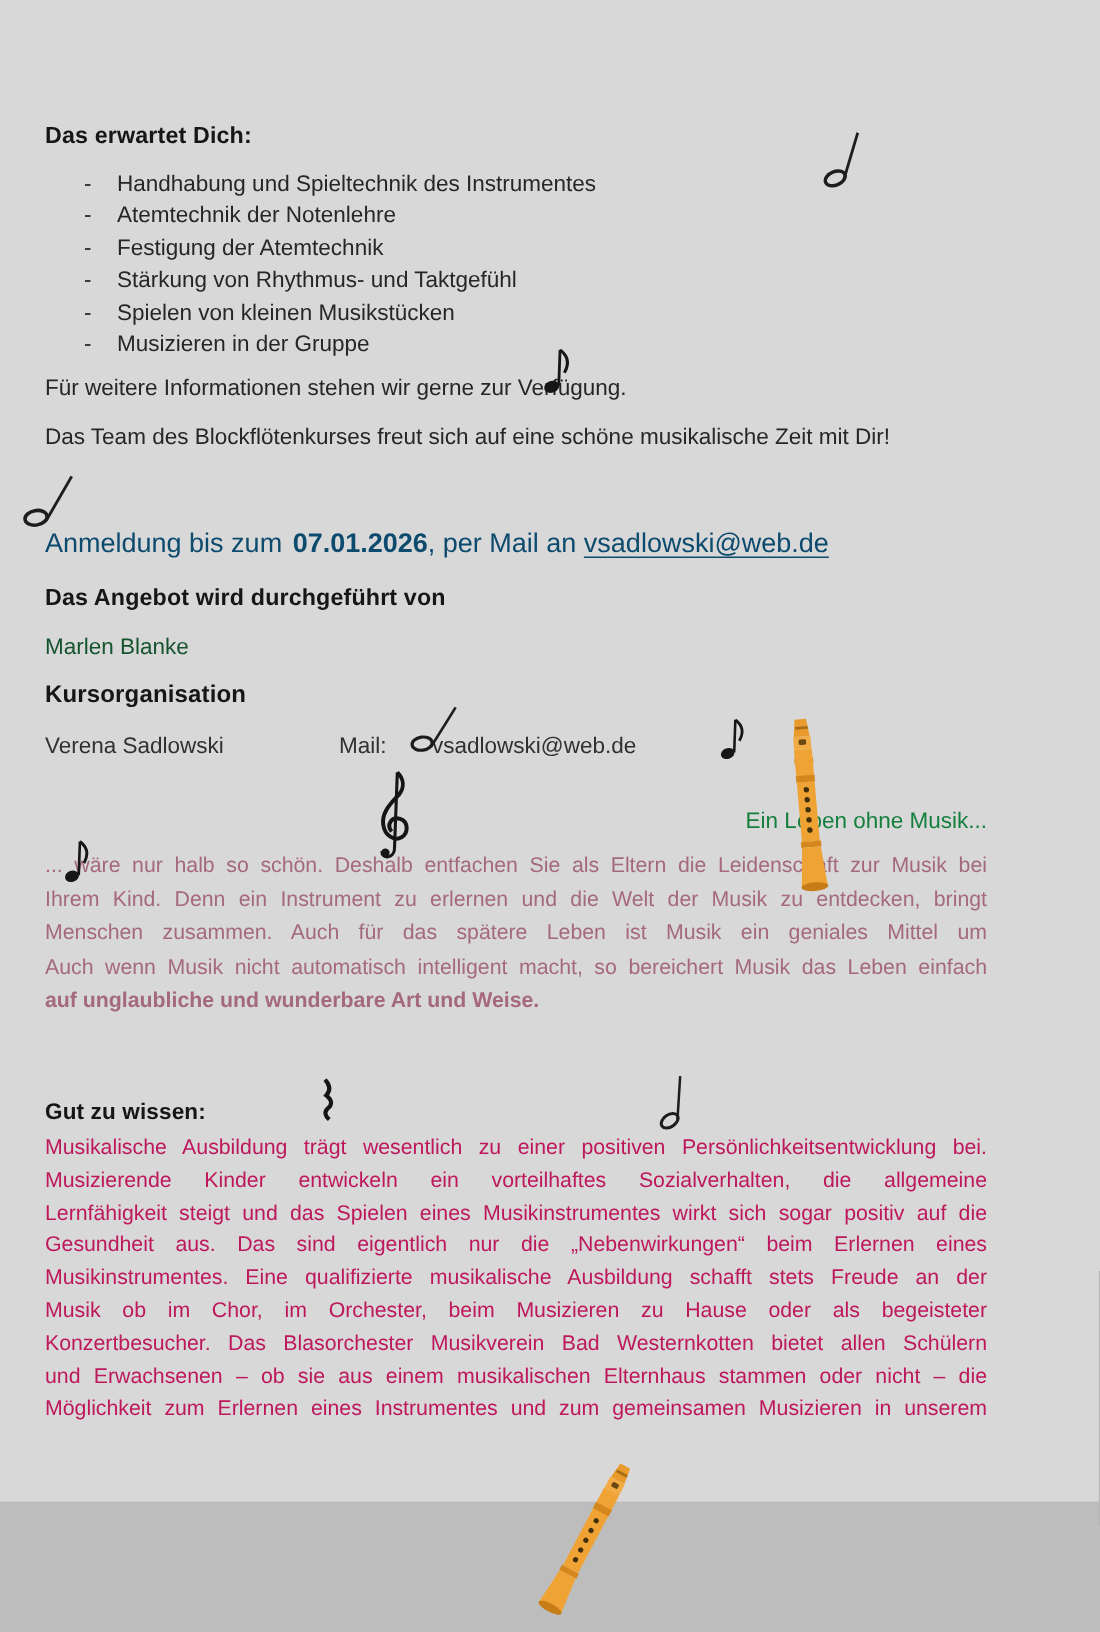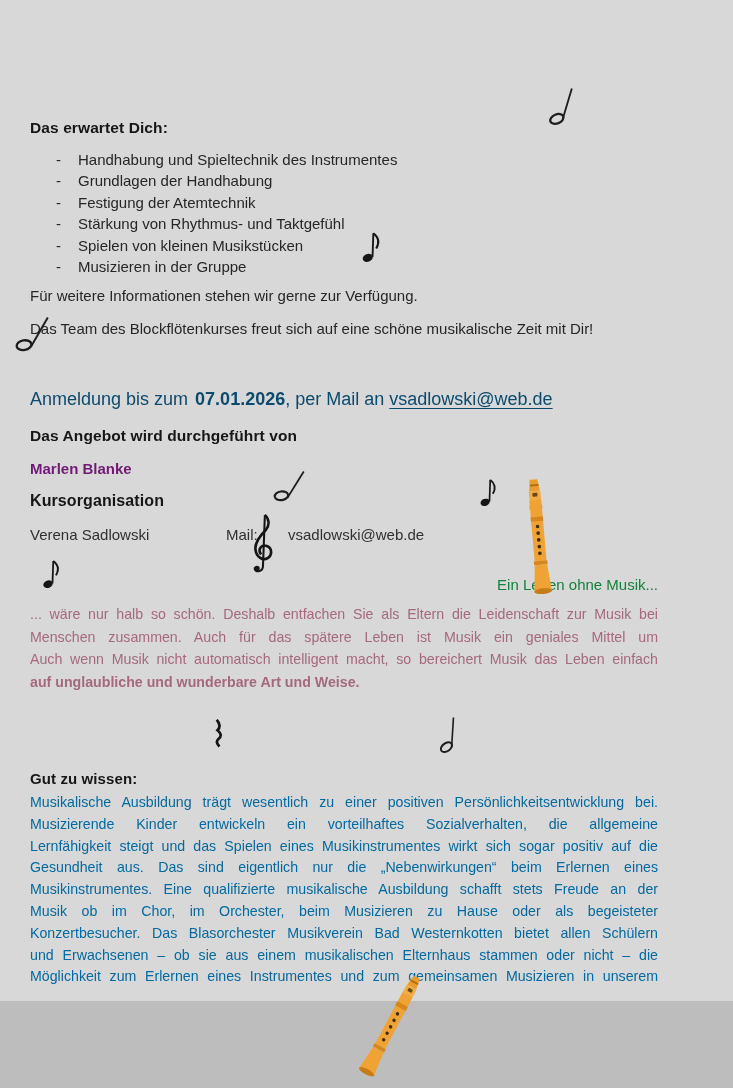--- a/index.html
+++ b/index.html
@@ -3,61 +3,61 @@
 <meta charset="utf-8">
 <style>
   html,body{margin:0;padding:0;background:#9a9a9a;}
   .page{
     position:relative;width:733px;height:1088px;overflow:hidden;
     background:#d8d8d8;
     font-family:"Liberation Sans",sans-serif;
     color:#1f1f1f;
   }
   .table-edge{position:absolute;left:0;top:1001px;width:733px;height:87px;background:#bdbdbd;}
-  .sec{position:absolute;left:30px;width:628px;margin-top:37px;}
+  .sec{position:absolute;left:30px;width:628px;}
   .h{font-size:15.5px;font-weight:700;color:#161616;letter-spacing:.1px;}
   .body-txt{font-size:15px;color:#262626;}
   .bullets{font-size:15px;color:#262626;}
   .bullet{display:flex;height:21.4px;line-height:21.4px;}
   .bullet .dash{width:22px;margin-left:26px;text-align:left;}
   .signup-line{font-size:18px;color:#0c4a6e;white-space:nowrap;}
   .signup-line .date{font-weight:700;margin-left:7px;}
   .signup-line .mail-link{text-decoration:underline;text-underline-offset:3px;}
-  .muted{color:#701a75;font-weight:bold;}
+  .muted{color:#14532d;}
   .org-row{display:flex;font-size:15px;color:#303030;}
   .org-row .org-name{width:196px;}
   .org-row .mail-label{width:46px;}
   .pink{color:#a5697c;}
   .pink-h{color:#15803d;font-size:15px;font-weight:400;text-align:right;}
   .para{font-size:14.2px;}
   .jline{display:block;text-align:justify;text-align-last:justify;}
   .jlast{display:block;text-align:left;font-weight:bold;}
   .life .jline,.life .jlast{height:22.5px;line-height:22.5px;}
   .know .jline,.know .jlast{height:21.8px;line-height:21.8px;}
-  .know{color:#0369a1;}
+  .know{color:#be185d;}
   .deco{position:absolute;display:block;}
   .deco svg{display:block;width:100%;height:100%;}
 </style>
 </head>
 <body>
 
 <div class="page">
 
   <div class="table-edge"></div>
 
   <div class="sec h" style="top:82px;">Das erwartet Dich:</div>
 
   <div class="sec bullets" style="top:112px;">
     <div class="bullet">
       <span class="dash">-</span>
       <span>Handhabung und Spieltechnik des Instrumentes</span>
     </div>
     <div class="bullet">
       <span class="dash">-</span>
-      <span>Grundlagen der Handhabung</span>
+      <span>Atemtechnik der Notenlehre</span>
     </div>
     <div class="bullet">
       <span class="dash">-</span>
       <span>Festigung der Atemtechnik</span>
     </div>
     <div class="bullet">
       <span class="dash">-</span>
       <span>Stärkung von Rhythmus- und Taktgefühl</span>
     </div>
     <div class="bullet">
@@ -83,20 +83,21 @@
   <div class="sec org-row" style="top:489px;">
     <span class="org-name">Verena Sadlowski</span>
     <span class="mail-label">Mail:</span>
     <span style="margin-left:16px;">vsadlowski@web.de</span>
   </div>
   <div class="sec h" style="top:455px;font-size:16px;">Kursorganisation</div>
 
   <div class="sec pink-h" style="top:539px;">Ein Leben ohne Musik...</div>
   <div class="sec para pink life" style="top:566px;">
     <span class="jline">... wäre nur halb so schön. Deshalb entfachen Sie als Eltern die Leidenschaft zur Musik bei</span>
+    <span class="jline">Ihrem Kind. Denn ein Instrument zu erlernen und die Welt der Musik zu entdecken, bringt</span>
     <span class="jline">Menschen zusammen. Auch für das spätere Leben ist Musik ein geniales Mittel um</span>
     <span class="jline">Auch wenn Musik nicht automatisch intelligent macht, so bereichert Musik das Leben einfach</span>
     <span class="jlast">auf unglaubliche und wunderbare Art und Weise.</span>
   </div>
 
   <div class="sec h" style="top:733px;font-size:15px;">Gut zu wissen:</div>
   <div class="sec para know" style="top:755px;">
     <span class="jline">Musikalische Ausbildung trägt wesentlich zu einer positiven Persönlichkeitsentwicklung bei.</span>
     <span class="jline">Musizierende Kinder entwickeln ein vorteilhaftes Sozialverhalten, die allgemeine</span>
     <span class="jline">Lernfähigkeit steigt und das Spielen eines Musikinstrumentes wirkt sich sogar positiv auf die</span>

